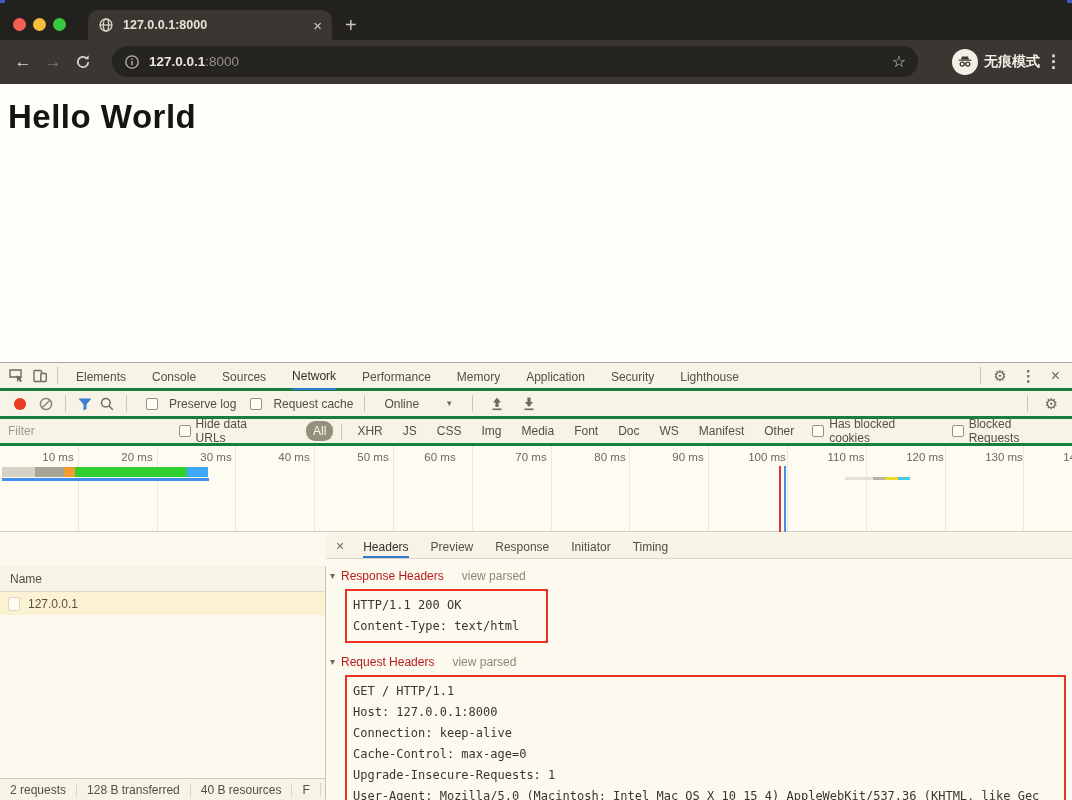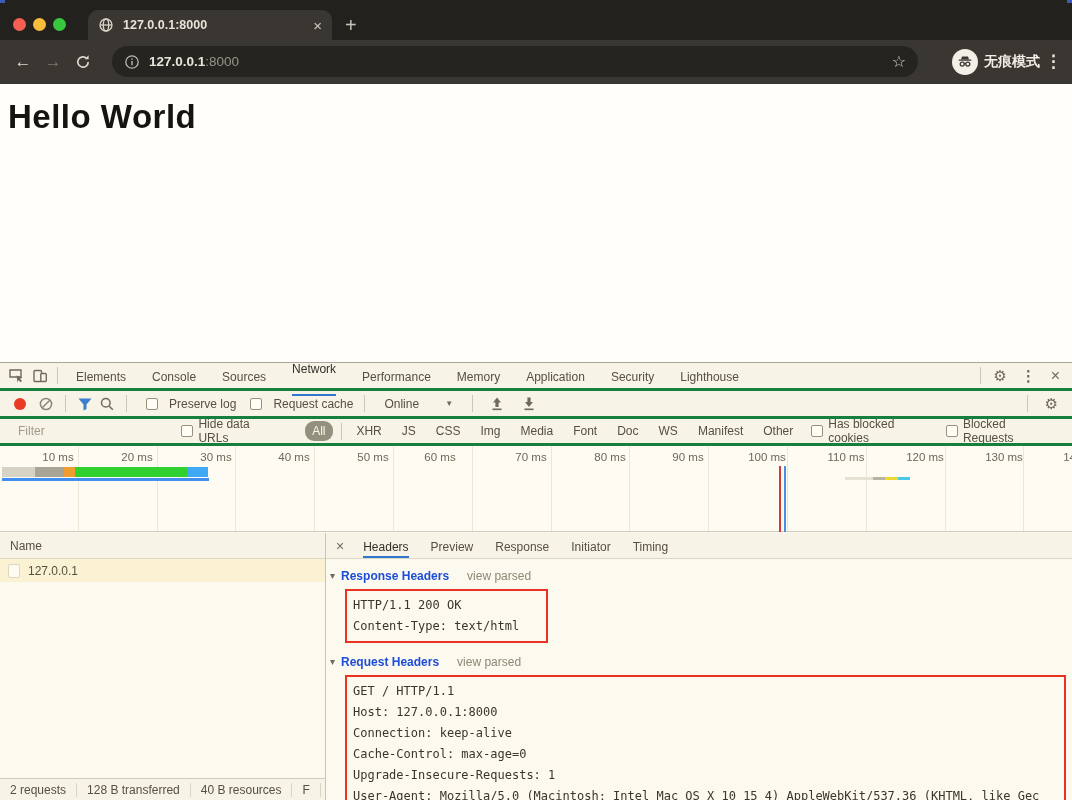--- a/index.html
+++ b/index.html
@@ -44,59 +44,59 @@
   .menu-dots { position:absolute; right:10px; top:11px; color:#e9e5d9; font-size:17px; font-weight:bold; }
   
   .page { position:absolute; left:0; top:84px; width:1072px; height:278px; background:#fffefa; }
   .hello { margin:14px 0 0 8px; font-size:33px; font-weight:bold; color:#16140e; letter-spacing:0.5px; }
   
   .dt { position:absolute; left:0; top:362px; width:1072px; height:438px; background:#fcf9ee;
         border-top:1px solid #aaa699; font-size:12px; color:#55503f; }
   .dt-row { display:flex; align-items:center; background:#f7f3e6; border-bottom:3px solid #15803d;justify-content:space-between; }
   .dt-tabs { height:28px; padding:0 4px; }
   .dt-tab { padding:7px 0 5px; margin:0 13px; color:#55503f; }
-  .dt-tab.active { color:#33302a; border-bottom:2px solid #3377cc; padding-bottom:18px; }
+  .dt-tab.active { color:#33302a; border-bottom:2px solid #3377cc; padding-bottom:5px; }
   .vsep { width:1px; height:17px; background:#ccc8b8; margin:0 5px; }
   .dt-netbar { height:28px; padding:0 8px; gap:6px; }
   .rec-dot { width:12px; height:12px; border-radius:50%; background:#ea3a23; margin:0 6px; }
   .icon16 { width:16px; height:16px; display:block; }
   .chk { width:12px; height:12px; border:1px solid #97927f; border-radius:2px; background:#fffdf4; margin:0 5px 0 8px; flex:none; }
   .throttle { display:flex; align-items:center; gap:26px; padding:0 8px; }
   .dd-arrow { font-size:8px; color:#6f6a5c; }
   .spacer { flex:1; }
-  .dt-filter { height:27px; padding:0 18px; gap:0; }
+  .dt-filter { height:27px; padding:0 8px; gap:0; }
   .filter-input { color:#a19c88; width:165px; font-size:12px; }
   .pill { padding:3px 7px; margin:0 3px; border-radius:9px; }
   .pill.active { background:#94907e; color:#faf7ea;margin-left:19px; }
   .dt-timeline { position:relative; height:86px; background:#fdfbf2; border-bottom:1px solid #cfcbbb;
      background-image:repeating-linear-gradient(90deg, transparent 0px, transparent 77.8px, #ece8d8 77.8px, #ece8d8 78.8px); }
   .tick { position:absolute; top:5px; transform:translateX(-50%); color:#6d6858; font-size:11.5px; white-space:nowrap; }
   .wf-main { position:absolute; left:2px; top:21px; height:10px; display:flex; }
   .wf-underline { position:absolute; left:2px; top:32px; height:3px; width:207px; }
   .wf-favicon { position:absolute; left:845px; top:31px; height:3px; display:flex; }
   .evt-line { position:absolute; top:20px; height:66px; width:2px; }
   
   .dt-main { position:absolute; left:0; top:170px; bottom:0; width:1072px; display:flex; }
-  .req-panel { width:326px; border-right:1px solid #c9c5b4; display:flex; flex-direction:column; background:#fcf9ee; }
+  .req-panel { width:326px; border-right:1px solid #c9c5b4; display:flex; flex-direction:column; background:#fcf9ee;margin-top:33px; }
   .req-header { height:26px; line-height:26px; padding-left:10px; background:#f7f3e6; border-bottom:1px solid #dcd8c7; }
   .req-row { height:23px; display:flex; align-items:center; padding-left:8px; gap:8px; }
   .req-row.selected { background:#fbf2d4; }
   .doc-icon { width:12px; height:14px; border:1px solid #ddd8c2; border-radius:2px; background:#fdfaef; flex:none; }
   .req-rows { flex:1; }
   .statusbar { height:22px; display:flex; align-items:center; background:#f7f3e6; border-top:1px solid #cfcbbb; overflow:hidden; }
   .status-item { padding:0 10px; border-right:1px solid #d9d5c4; white-space:nowrap; }
   .det-panel { flex:1; display:flex; flex-direction:column; overflow:hidden; background:#fcf9ee; }
   .det-tabs { height:26px; display:flex; align-items:center; gap:0; background:#f7f3e6; border-bottom:1px solid #dcd8c7; padding-left:10px; }
   .det-close { color:#6f6a5c; font-size:14px; margin-right:8px; }
   .det-tab { padding:6px 0 4px; margin:0 11px; }
   .det-tab.active { color:#33302a; border-bottom:2px solid #3377cc; padding-bottom:2px; }
   .det-content { flex:1; padding-top:4px; overflow:hidden; }
   .sect-head { display:flex; align-items:center; height:21px; margin:2px 0 2px 4px; gap:6px; }
   .disclosure { color:#6f6a5c; font-size:10px; }
-  .sect-title { font-weight:bold; color:#1d4ed8; }
+  .sect-title { font-weight:normal; color:#b91c1c; }
   .view-parsed { color:#8d8875; margin-left:12px; }
   .hl-box { border:2px solid #e93222; margin:3px 0 6px 19px; padding:4px 6px;
             font-family:"DejaVu Sans Mono", monospace; font-size:12px; color:#3a362b; line-height:21px; }
   .hl-box div { white-space:pre; overflow:hidden; }
   .box-resp { width:203px; }
   .box-req { width:721px; height:160px; }
   svg { display:block; }
 </style>
 </head>
 <body>

